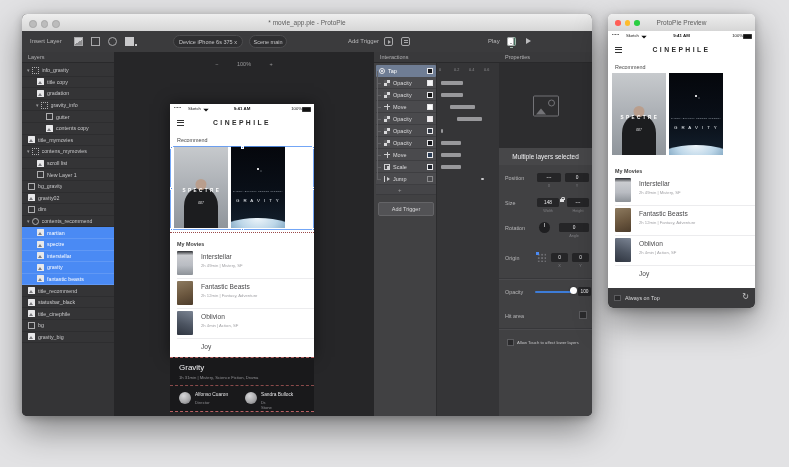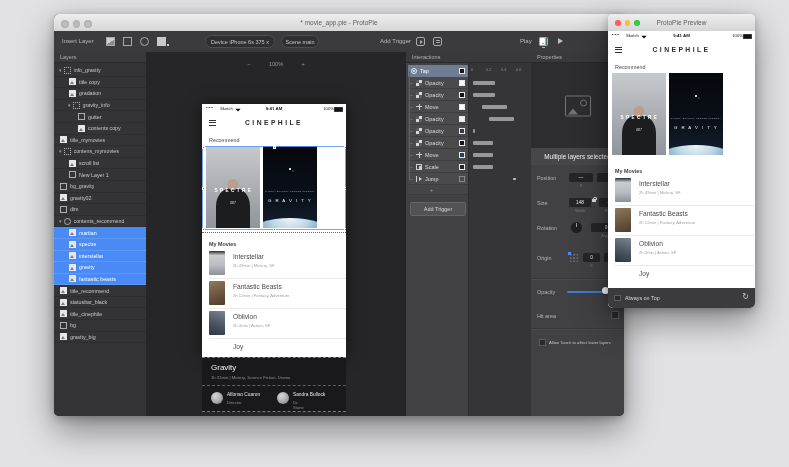--- a/index.html
+++ b/index.html
@@ -6,21 +6,21 @@
   body{width:789px;height:467px;background:#e2e2e4;font-family:"Liberation Sans","DejaVu Sans",sans-serif;position:relative;overflow:hidden;-webkit-font-smoothing:antialiased;}
   .win{position:absolute;border-radius:5px;box-shadow:0 14px 34px rgba(0,0,0,.42),0 2px 8px rgba(0,0,0,.25);overflow:hidden;}
   
   .titlebar{position:absolute;left:0;right:0;top:0;height:17px;background:linear-gradient(#eeeeee,#d6d6d6);border-bottom:1px solid #b9b9b9;}
   .titlebar .ttl{position:absolute;left:0;right:0;top:0;line-height:17px;text-align:center;font-size:6.5px;color:#5c5c5c;}
   .lights{position:absolute;left:7px;top:6px;display:flex;gap:4px;}
   .light{width:5.5px;height:5.5px;border-radius:50%;}
   .light.gray{background:#bcbcbc;border:0.5px solid #a8a8a8;}
   .light.red{background:#ff5f57;}.light.yellow{background:#febc2e;}.light.green{background:#2ace42;}
   
-  #main-window{left:54px;top:14px;width:570px;height:402px;background:#2a2a2c;}
+  #main-window{left:22px;top:14px;width:570px;height:402px;background:#2a2a2c;}
   #toolbar{position:absolute;left:0;right:0;top:17px;height:21px;background:#3b3b3d;border-bottom:1px solid #232325;display:block;}
   .tb-label{position:absolute;font-size:6px;color:#b9b9bb;line-height:21px;}
   .tb-icons{position:absolute;top:6px;display:flex;gap:8px;}
   .tbi{width:9px;height:9px;box-sizing:border-box;position:relative;}
   .tbi.img{border:1px solid #a9a9ab;background:linear-gradient(145deg,#cfcfd1 55%,#8a8a8c 55%);}
   .tbi.rect{border:1px solid #a9a9ab;}
   .tbi.oval{border:1px solid #a9a9ab;border-radius:50%;}
   .tbi.text{background:#c9c9cb;}
   .tbi.text::after{content:"";position:absolute;right:-2.5px;bottom:0;width:2px;height:2px;background:#c9c9cb;}
   .pill{position:absolute;top:4px;height:13px;background:#2f2f31;border:1px solid #4d4d4f;border-radius:8px;color:#c6c6c8;font-size:5.5px;line-height:13px;text-align:center;box-sizing:border-box;}

